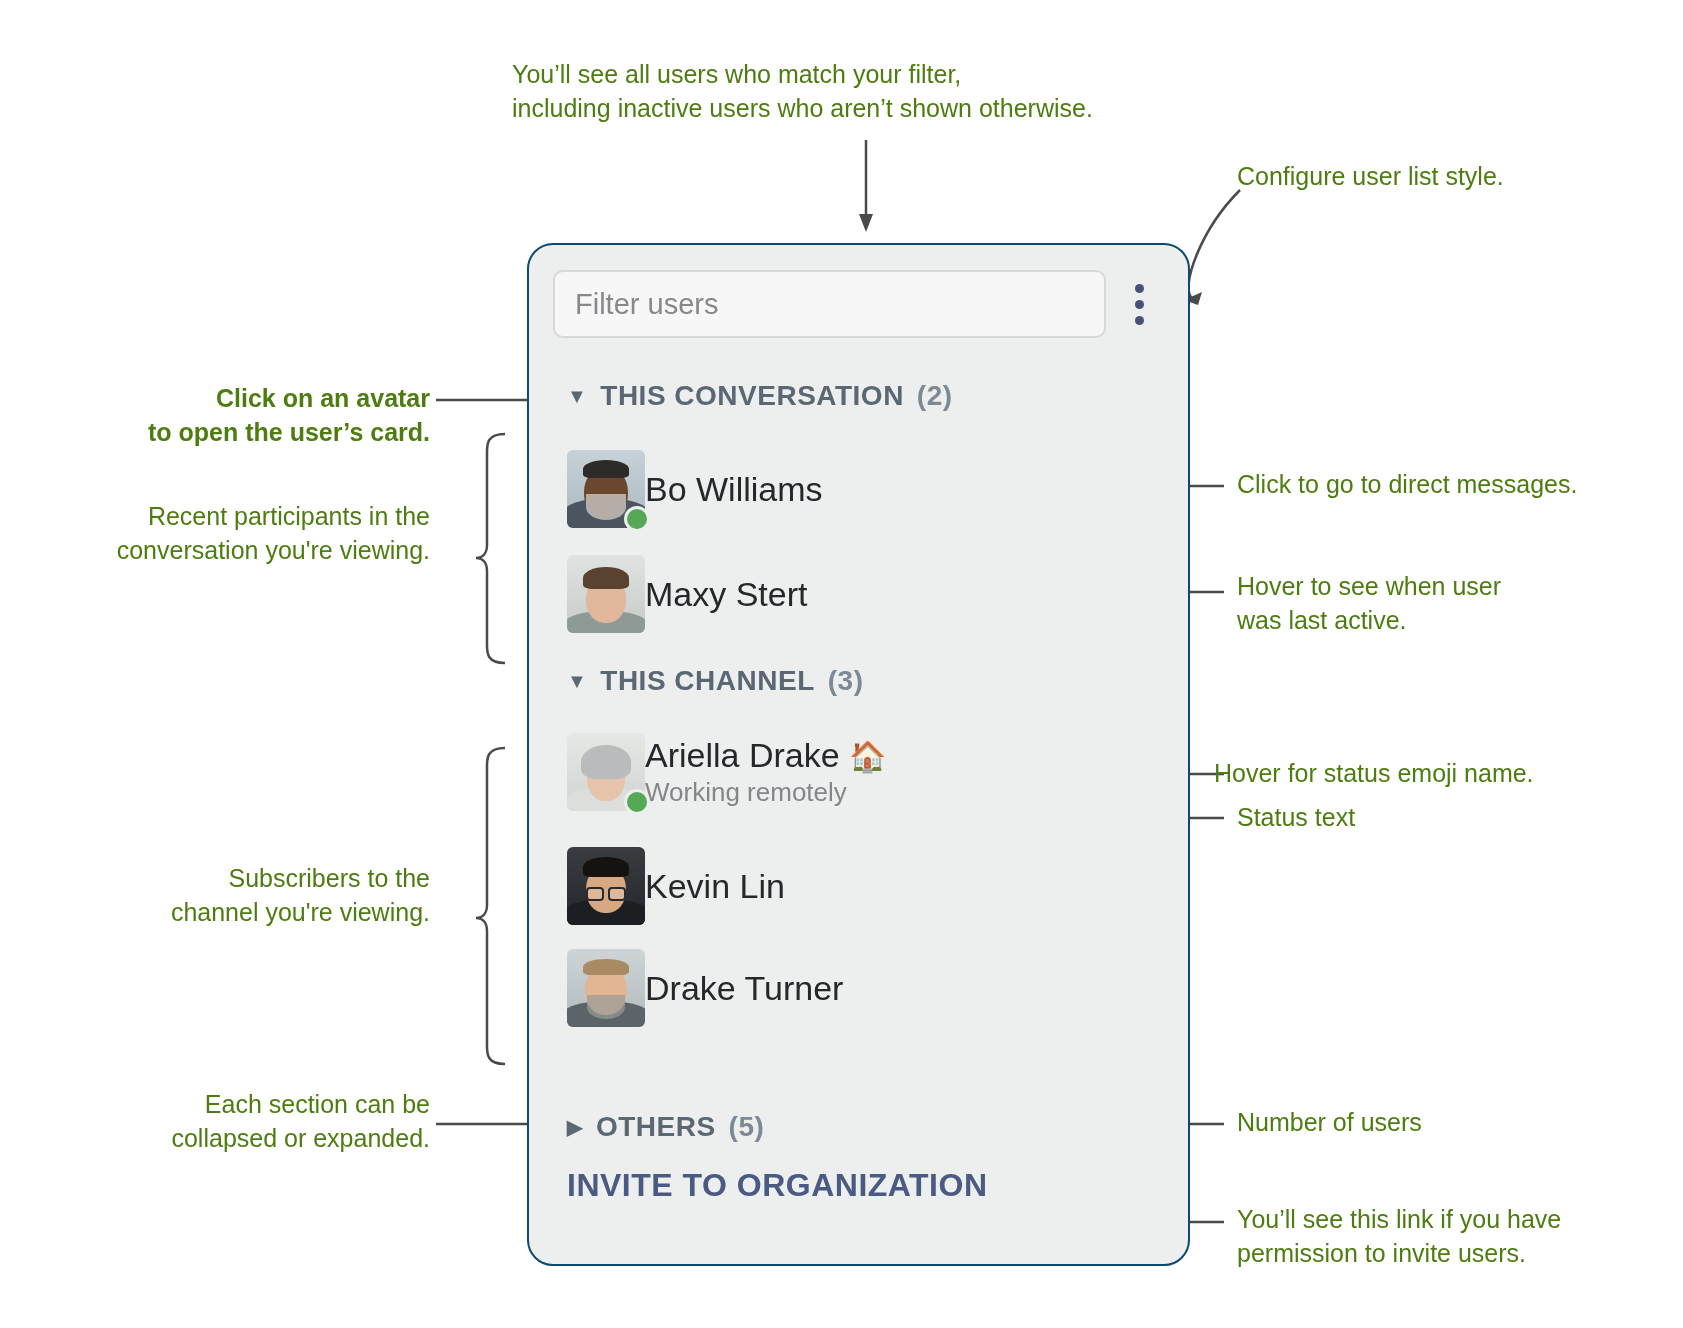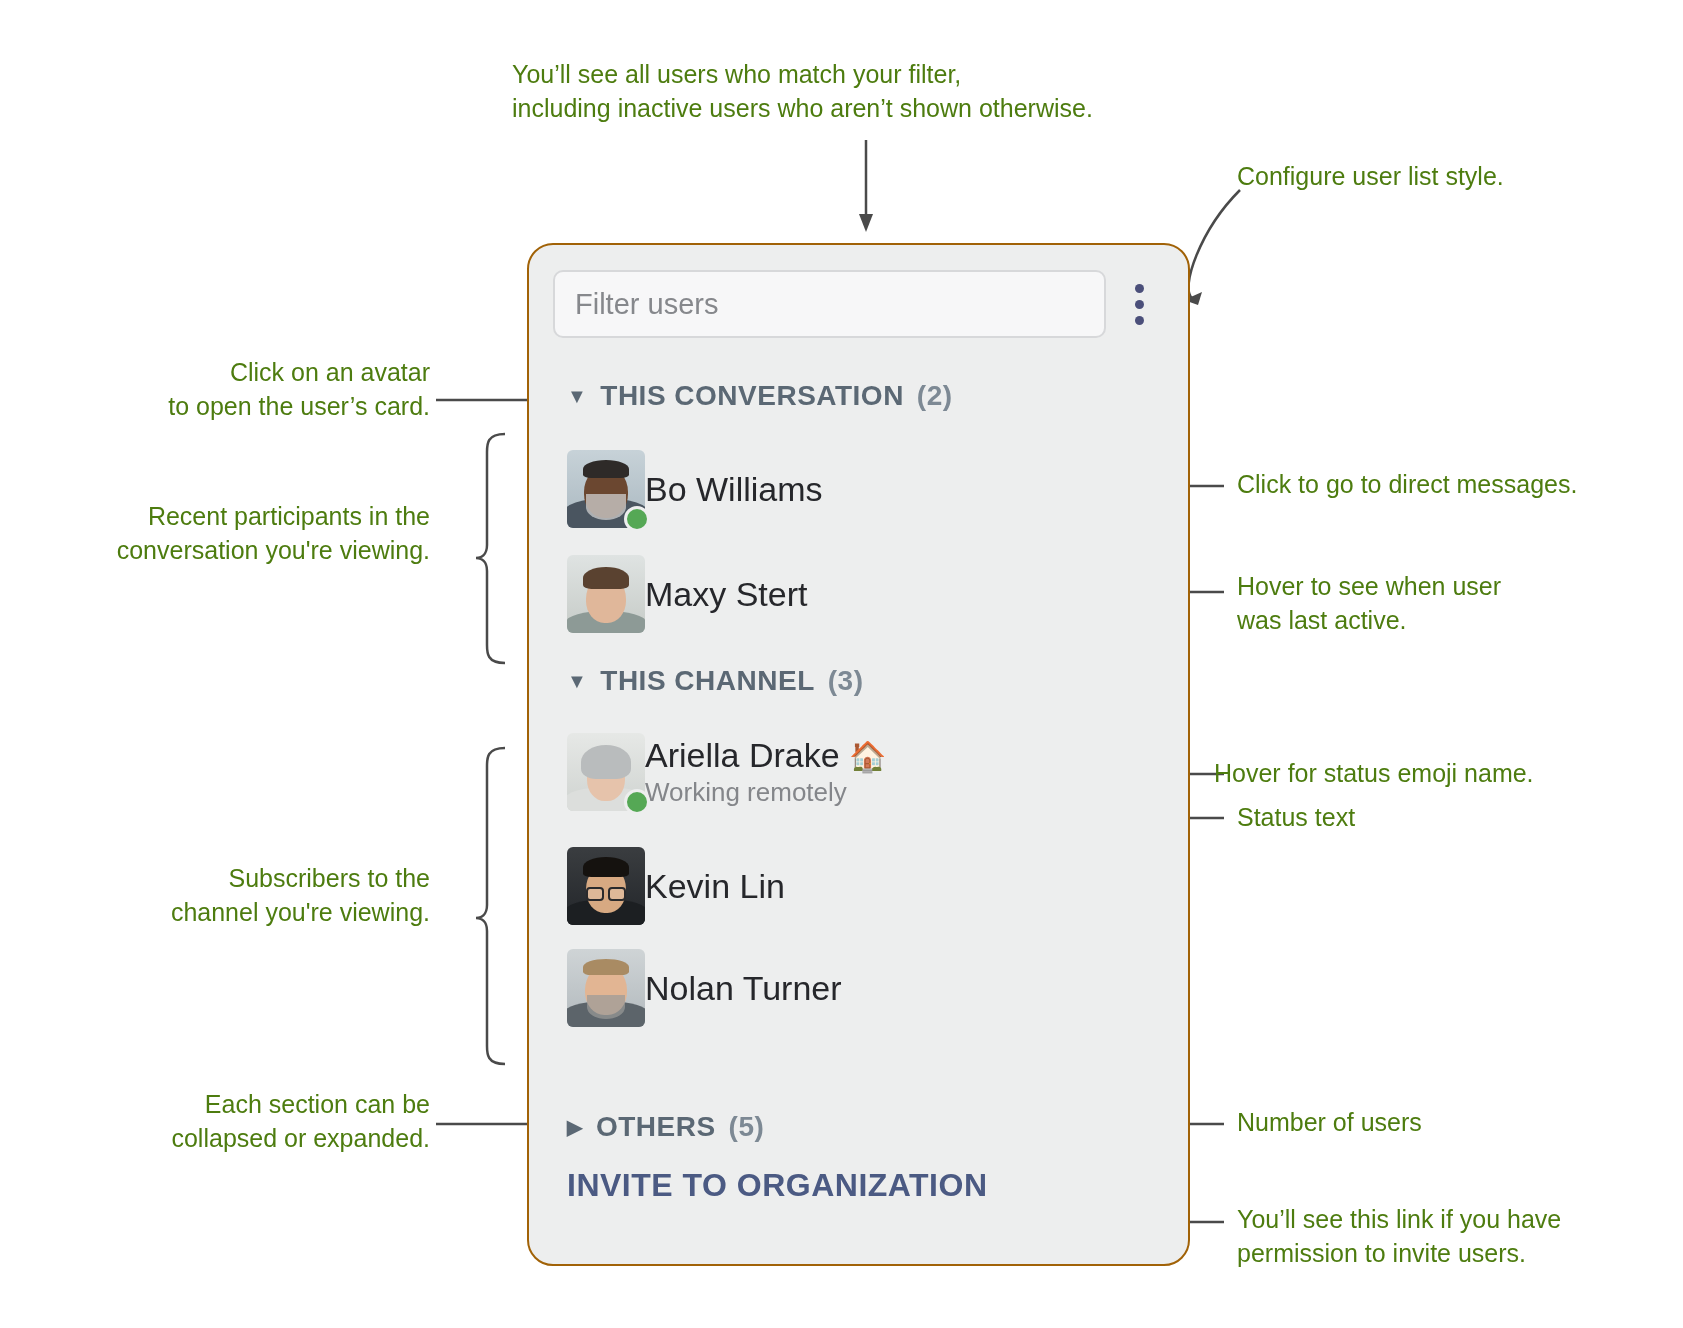--- a/index.html
+++ b/index.html
@@ -34,21 +34,21 @@
   }
 
   
   .panel {
     position: absolute;
     left: 527px;
     top: 243px;
     width: 663px;
     height: 1023px;
     background: #edeeee;
-    border: 2px solid #a16207;
+    border: 2px solid #0c4a6e;
     border-radius: 26px;
   }
 
   .filter-row {
     position: absolute;
     left: 24px;
     top: 24px;
     width: 615px;
     height: 70px;
     display: flex;
@@ -234,21 +234,21 @@
 
   <path d="M1224 1222 L1022 1222" stroke="#4a4a4a" stroke-width="2.5" fill="none"></path>
   <path d="M1014 1222 L1032 1215 L1032 1229 Z" fill="#4a4a4a"></path>
 </svg>
 
 <div class="anno center" style="left:512px; top:58px; width:760px;">You’ll see all users who match your filter,
 including inactive users who aren’t shown otherwise.</div>
 
 <div class="anno right" style="left:1237px; top:160px; width:420px;">Configure user list style.</div>
 
-<div class="anno left" style="left:60px; top:356px; width:370px;">Click on an avatar
+<div class="anno left" style="left:60px; top:382px; width:370px;font-weight:bold;">Click on an avatar
 to open the user’s card.</div>
 
 <div class="anno left" style="left:30px; top:500px; width:400px;">Recent participants in the
 conversation you're viewing.</div>
 
 <div class="anno right" style="left:1237px; top:468px; width:430px;">Click to go to direct messages.</div>
 
 <div class="anno right" style="left:1237px; top:570px; width:400px;">Hover to see when user
 was last active.</div>
 
@@ -371,21 +371,21 @@
         <div class="face">
           <div class="f-bg" style="background:linear-gradient(#cfd4d6,#b2b9bd);"></div>
           <div class="f-shoulder" style="width:86px;height:26px;background:#5c646a;"></div>
           <div class="f-head" style="top:16px;width:42px;height:50px;background:#e2b593;"></div>
           <div class="f-hair" style="top:10px;width:46px;height:16px;background:#a98b63;"></div>
           <div class="f-beard" style="top:46px;width:38px;height:24px;background:#9a9a99;opacity:.7;"></div>
         </div>
       </div>
     </div>
     <div class="names">
-      <div class="uname">Nolan Turner</div>
+      <div class="uname">Drake Turner</div>
     </div>
   </div>
 
   <div class="section-header" style="top:866px;">
     <span class="tri">▶</span>
     <span>OTHERS</span>
     <span class="count">(5)</span>
   </div>
 
   <div class="invite">INVITE TO ORGANIZATION</div>

